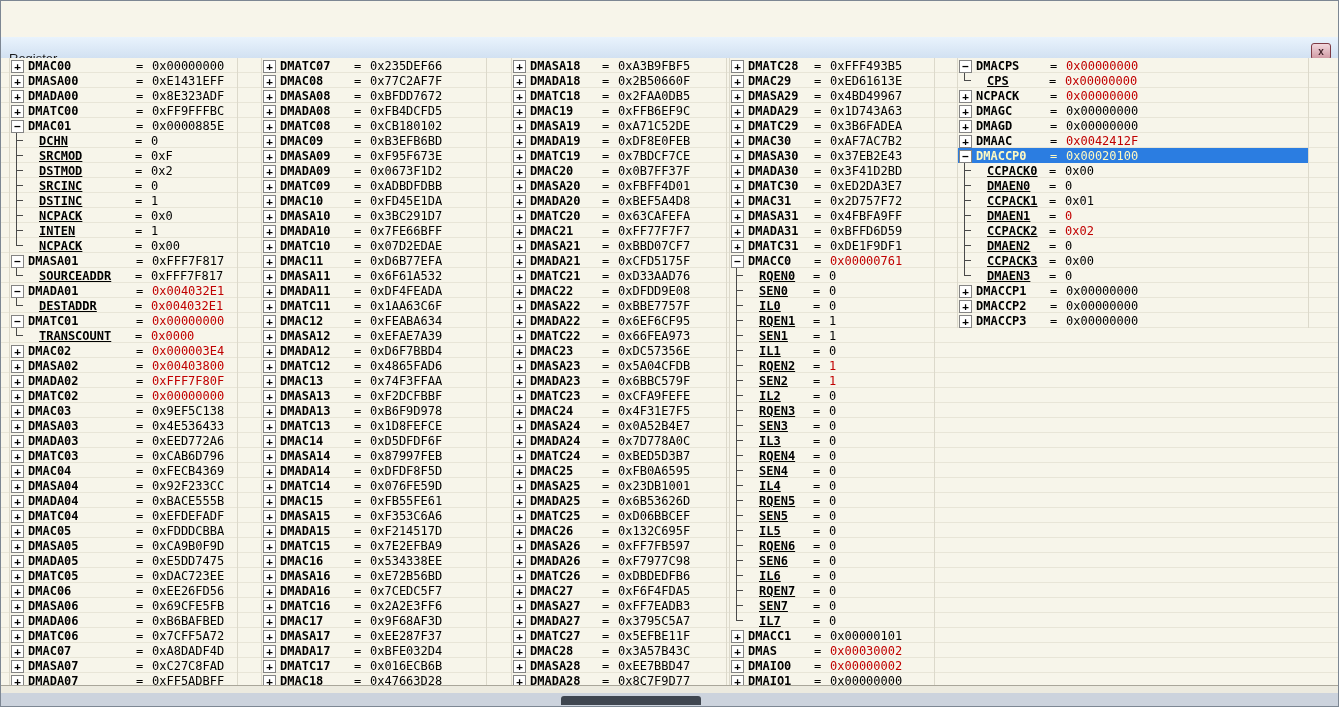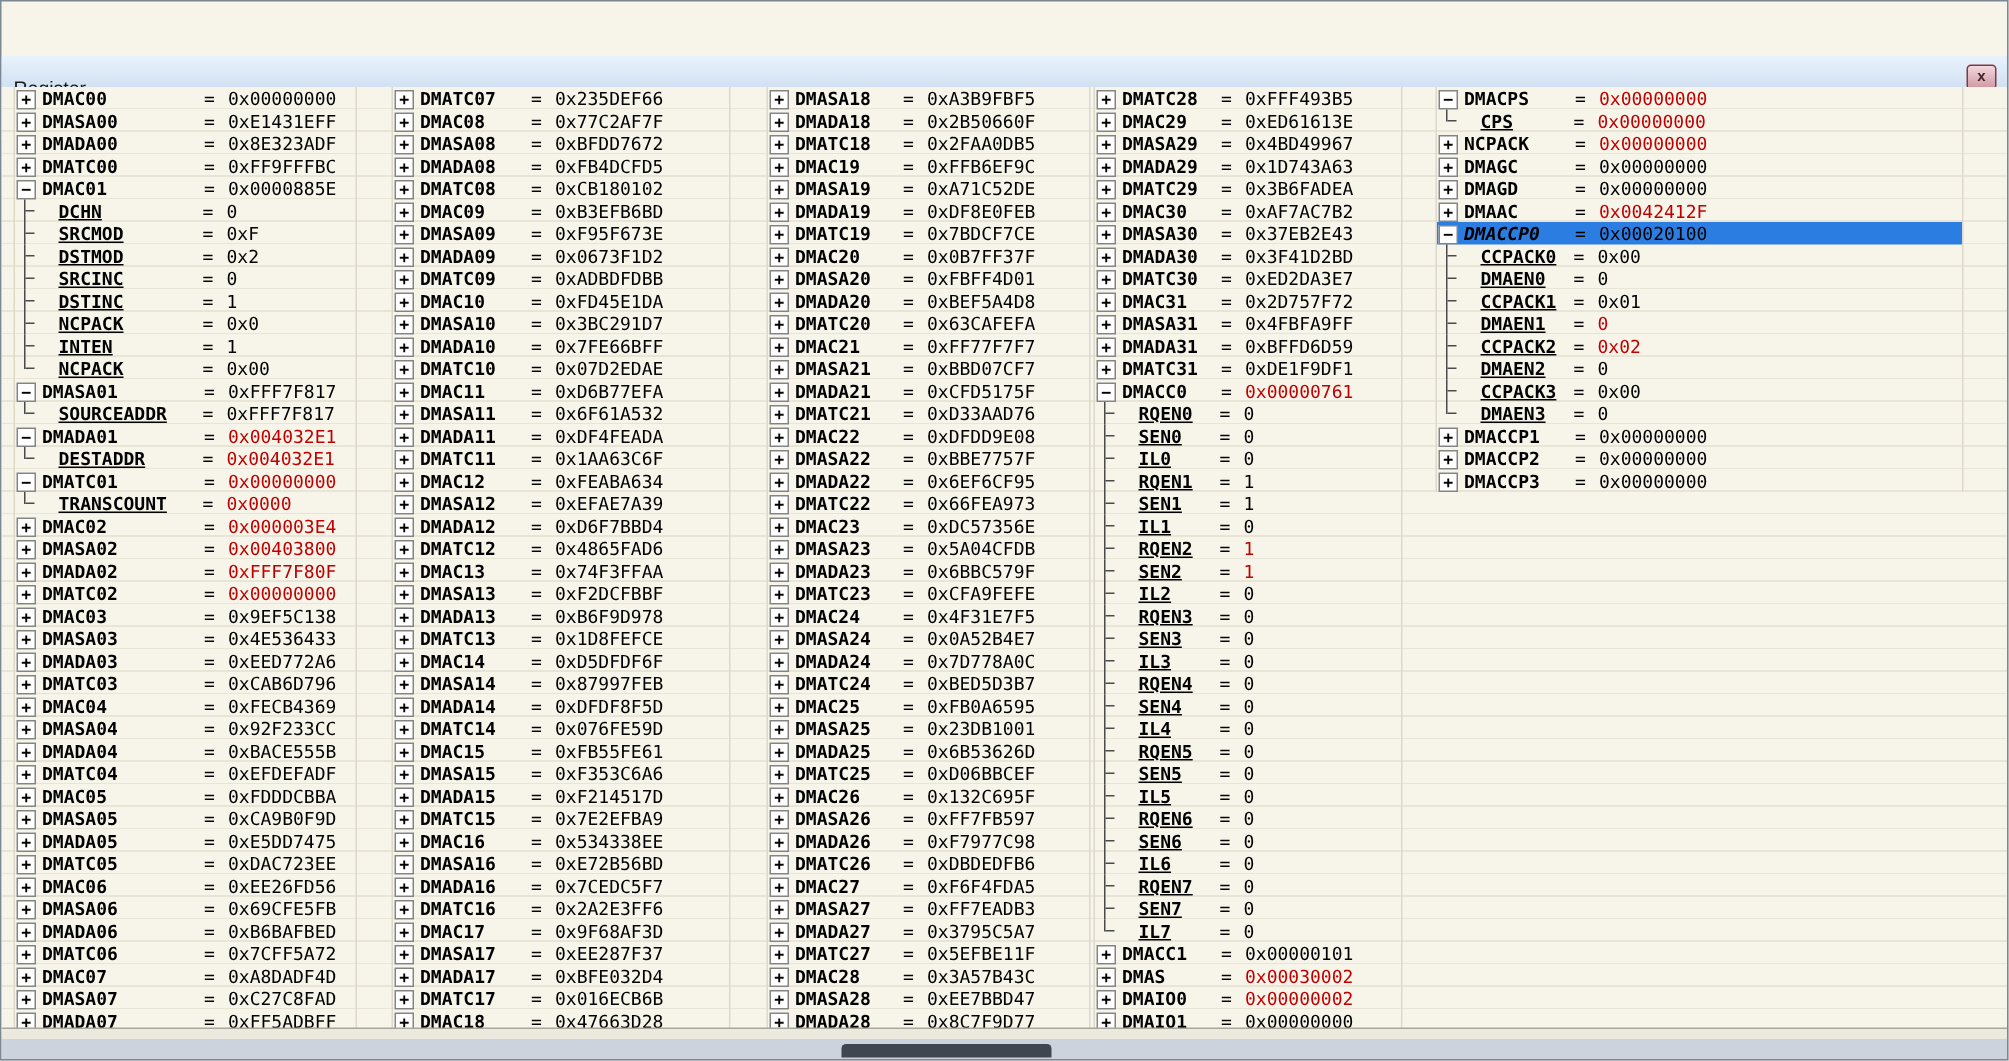--- a/index.html
+++ b/index.html
@@ -41,22 +41,22 @@
   .tree{flex:none;width:17px;height:15px;position:relative;}
   .tree::before{content:"";position:absolute;left:6px;top:0;bottom:0;border-left:1px solid #4a4a4a;}
   .tree.last::before{bottom:auto;height:8px;}
   .tree::after{content:"";position:absolute;left:7px;top:7px;width:6px;border-top:1px solid #4a4a4a;}
   .nm{flex:none;width:var(--nw);font-weight:bold;white-space:pre;box-sizing:border-box;}
   .nm.child{padding-left:12px;text-decoration:underline;}
   .eq{flex:none;width:16px;text-align:left;}
   .val{white-space:pre;}
   .val.red{color:#c00000;}
   .row.sel{background:#2b7de1;}
-  .row.sel .nm,.row.sel .eq{color:#000000;font-style:italic;}
-  .row.sel .val.red{color:#000000;}
+  .row.sel .nm,.row.sel .eq{color:#fef9c3;}
+  .row.sel .val.red{color:#fef9c3;}
   
   .bottom{position:absolute;left:0;right:0;bottom:0;height:20px;
           border-top:1px solid #a9a69a;background:linear-gradient(#eceadf 0 7px,#ccd3dd 7px 100%);}
   .frag{position:absolute;left:560px;bottom:1px;width:140px;height:9px;
         background:#3f4650;border-radius:3px 3px 0 0;}
 </style>
 </head>
 <body>
 
 <div class="window">

